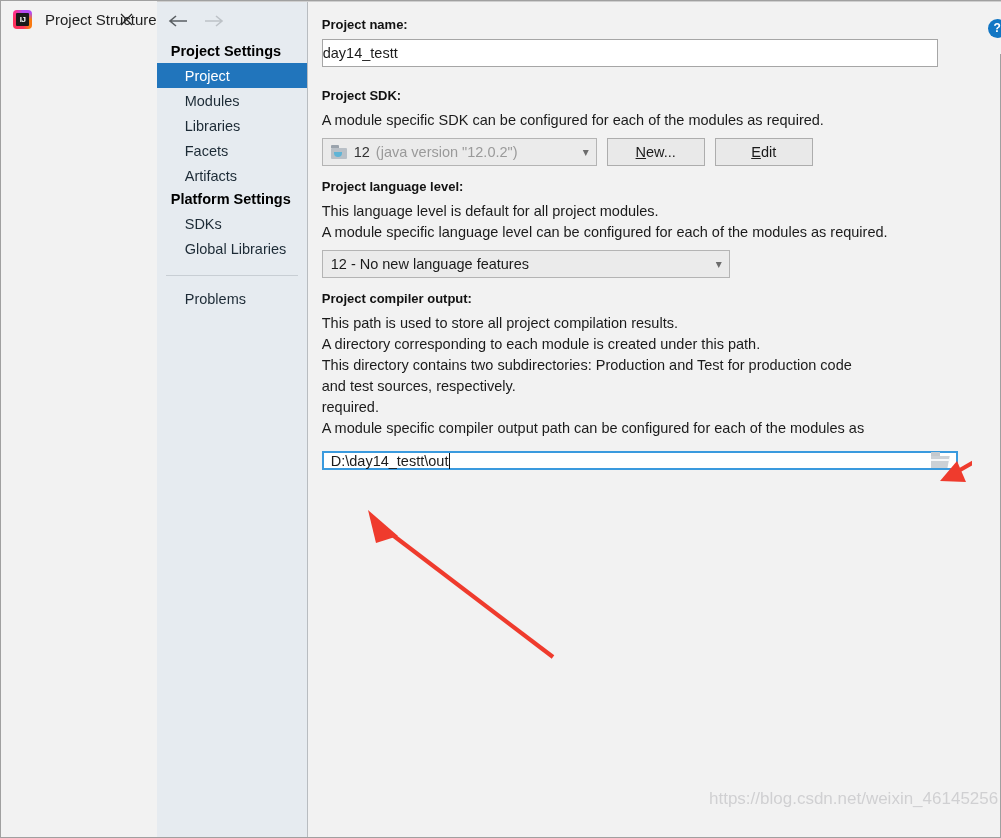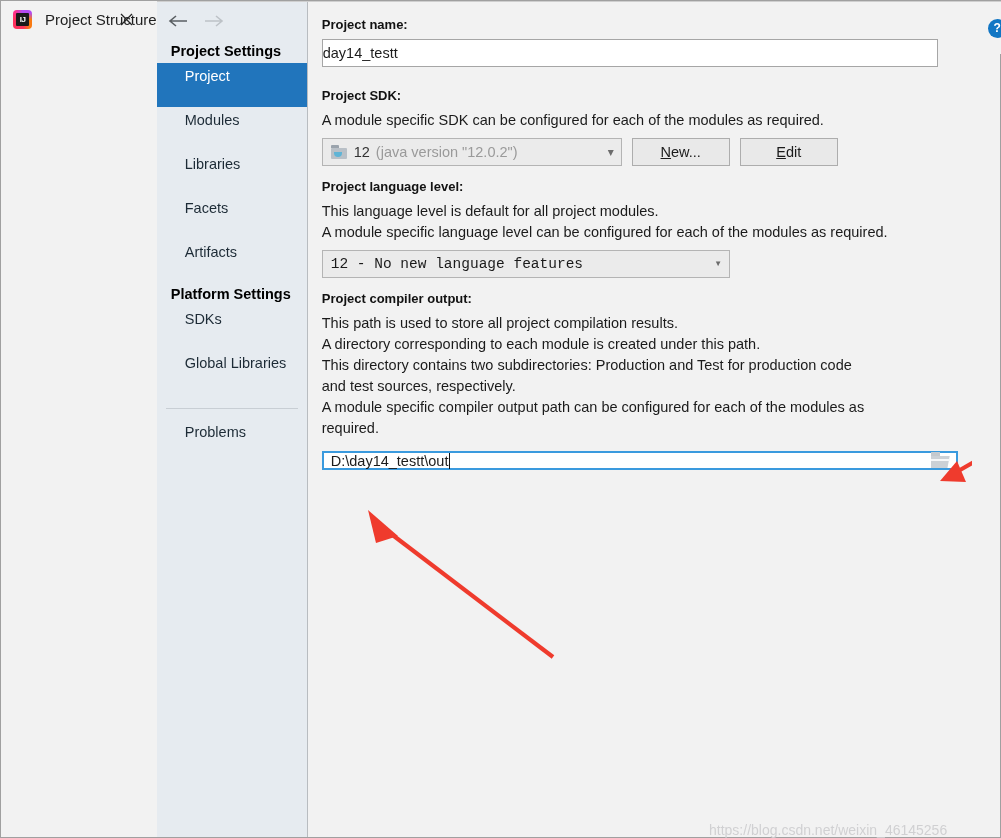--- a/index.html
+++ b/index.html
@@ -110,21 +110,21 @@
 
   .side-group {
     font-size: 14.5px;
     font-weight: bold;
     color: #000000;
     padding: 3px 0 4px 14px;
   }
   .side-item {
     font-size: 14.5px;
     color: #1d2b36;
-    padding: 3px 0 21px 28px;
+    padding: 3px 0 2px 28px;
     cursor: default;
     line-height: 20px;
   }
   .side-item.selected {
     background: #2175bc;
     color: #ffffff;
   }
   .side-sep {
     height: 1px;
     background: #c8ced4;
@@ -180,21 +180,21 @@
     border: 1px solid #b4b4b4;
     background: #ebebeb;
     display: flex;
     align-items: center;
     padding: 0 7px 0 8px;
     font-size: 14.5px;
     cursor: default;
     position: relative;
   }
   .combo.disabled { color: #9a9a9a; }
-  .combo.wide-sdk { width: 300px; justify-content: space-between; }
+  .combo.wide-sdk { width: 275px; justify-content: space-between; }
   .combo .combo-val { display: flex; align-items: center; gap: 6px; white-space: nowrap; }
   .sdk-label-main { color: #333; }
   .sdk-label-dim { color: #9a9a9a; }
   .chev {
     color: #6c6c6c;
     font-size: 12px;
     line-height: 1;
     margin-left: 8px;
   }
   .folder-java {
@@ -233,21 +233,20 @@
     justify-content: center;
     cursor: default;
   }
   .pbtn .uline { text-decoration: underline; }
 
   .combo.lang {
     width: 408px;
     justify-content: space-between;
     color: #1b1b1b;
     margin-top: 7px;
-    font-family: Liberation Mono, monospace;
   }
 
   
   .out-wrap {
     margin-top: 12px;
     width: 636px;
     height: 19px;
     border: 2px solid #3a9ade;
     background: #ffffff;
     display: flex;
@@ -335,22 +334,22 @@
   }
   .fbtn.default {
     border: 2px solid #1b86da;
     background: #e9e9e9;
   }
   .fbtn .uline { text-decoration: underline; }
 
   .watermark {
     position: absolute;
     left: 708px;
-    top: 821px;
-    font-size: 14px;
+    top: 788px;
+    font-size: 17px;
     color: #cfcfd1;
     font-family: "Liberation Sans", sans-serif;
     letter-spacing: 0px;
     white-space: nowrap;
     pointer-events: none;
     opacity: 0.95;
   }
 </style>
 </head>
 <body>
@@ -441,22 +440,22 @@
           <span class="chev">▾</span>
         </div>
 
         <div class="spacer-12"></div>
 
         <div class="section-label">Project compiler output:</div>
         <div class="desc-line">This path is used to store all project compilation results.</div>
         <div class="desc-line">A directory corresponding to each module is created under this path.</div>
         <div class="desc-line">This directory contains two subdirectories: Production and Test for production code</div>
         <div class="desc-line">and test sources, respectively.</div>
+        <div class="desc-line">required.</div>
         <div class="desc-line">A module specific compiler output path can be configured for each of the modules as</div>
-        <div class="desc-line">required.</div>
 
         <div class="out-wrap">
           <span class="val" placeholder="">D:\day14_testt\out</span>
             <span class="caret"></span>
           <span class="browse">
             <span class="b-tab"></span>
               <span class="b-body"></span>
               <span class="b-slit"></span>
           </span>
         </div>

